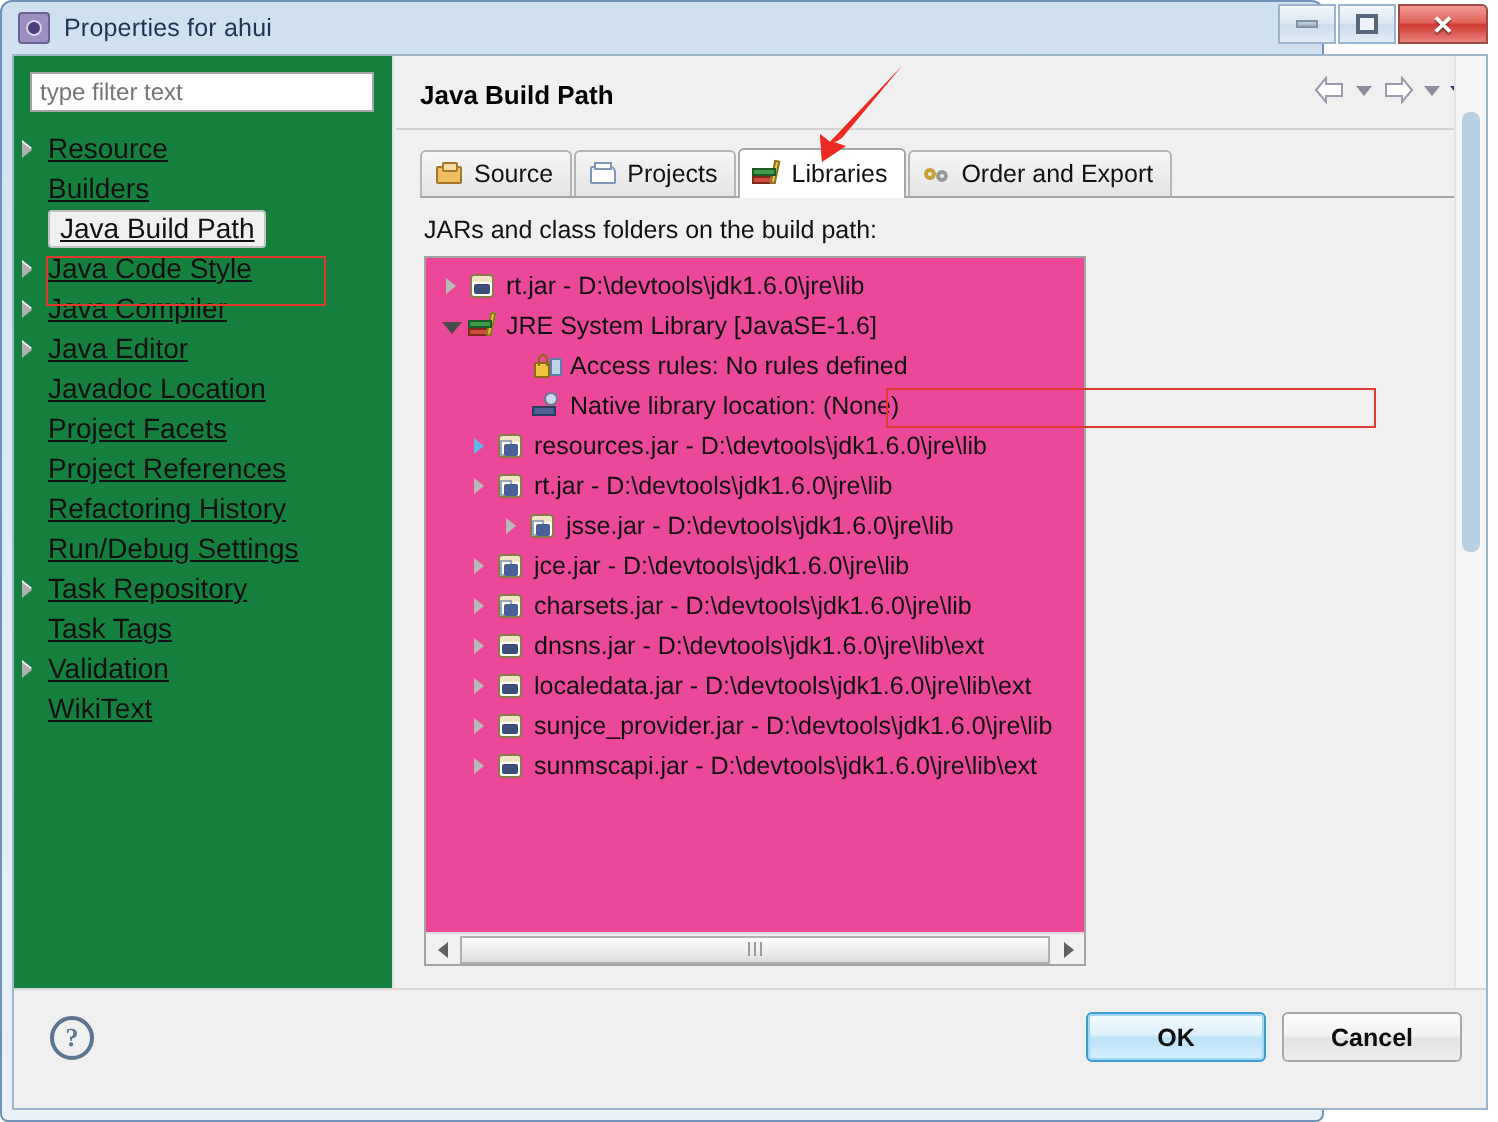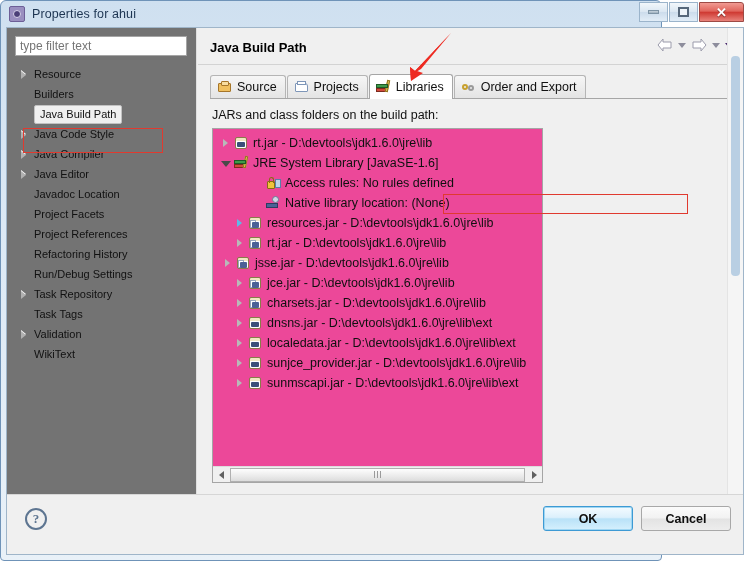--- a/index.html
+++ b/index.html
@@ -96,21 +96,21 @@
     width: 738px; height: 528px;
     background: #f0f0f0;
     border: 1px solid #9fb5c9;
     box-sizing: border-box;
   }
 
   
   #leftpane {
     position: absolute; left: 0; top: 0;
     width: 190px; height: 466px;
-    background: #737373;
+    background: #15803d;
     box-sizing: border-box;
     border-right: 1px solid #dfdfdf;
   }
   #filter-input {
     position: absolute; left: 8px; top: 8px;
     width: 172px; height: 20px;
     border: 1px solid #a5a5a5;
     box-sizing: border-box;
     background: #ffffff;
     font-family: "Liberation Sans", sans-serif;
@@ -120,24 +120,25 @@
     outline: none;
   }
   #tree-left {
     position: absolute; left: 0; top: 36px;
     width: 189px; height: 428px;
     overflow: hidden;
   }
   .ltrow {
     height: 20px;
     display: flex; align-items: center;
-    padding-left: 10px;
-    font-size: 11px;
+    padding-left: 0;
+    font-size: 14px;
     color: #111111;
     white-space: nowrap;
+    text-decoration: underline;
   }
   .lt-arrow {
     width: 13px; height: 13px;
     display: inline-flex; align-items: center; justify-content: center;
     flex: 0 0 13px;
   }
   .lt-arrow .tri {
     width: 0; height: 0;
     border-top: 4px solid transparent;
     border-bottom: 4px solid transparent;
@@ -706,21 +707,21 @@
           </div>
 
           <div class="trow" style="padding-left:20px">
             <span class="tarrow collapsed"></span>
             <span class="ticon ic-jar doc">
                 <i class="sheet"></i>
               </span>
             <span class="tlabel">rt.jar - D:\devtools\jdk1.6.0\jre\lib</span>
           </div>
 
-          <div class="trow" style="padding-left:8px">
+          <div class="trow" style="padding-left:36px">
             <span class="tarrow collapsed"></span>
             <span class="ticon ic-jar doc">
                 <i class="sheet"></i>
               </span>
             <span class="tlabel">jsse.jar - D:\devtools\jdk1.6.0\jre\lib</span>
           </div>
 
           <div class="trow" style="padding-left:20px">
             <span class="tarrow collapsed"></span>
             <span class="ticon ic-jar doc">

